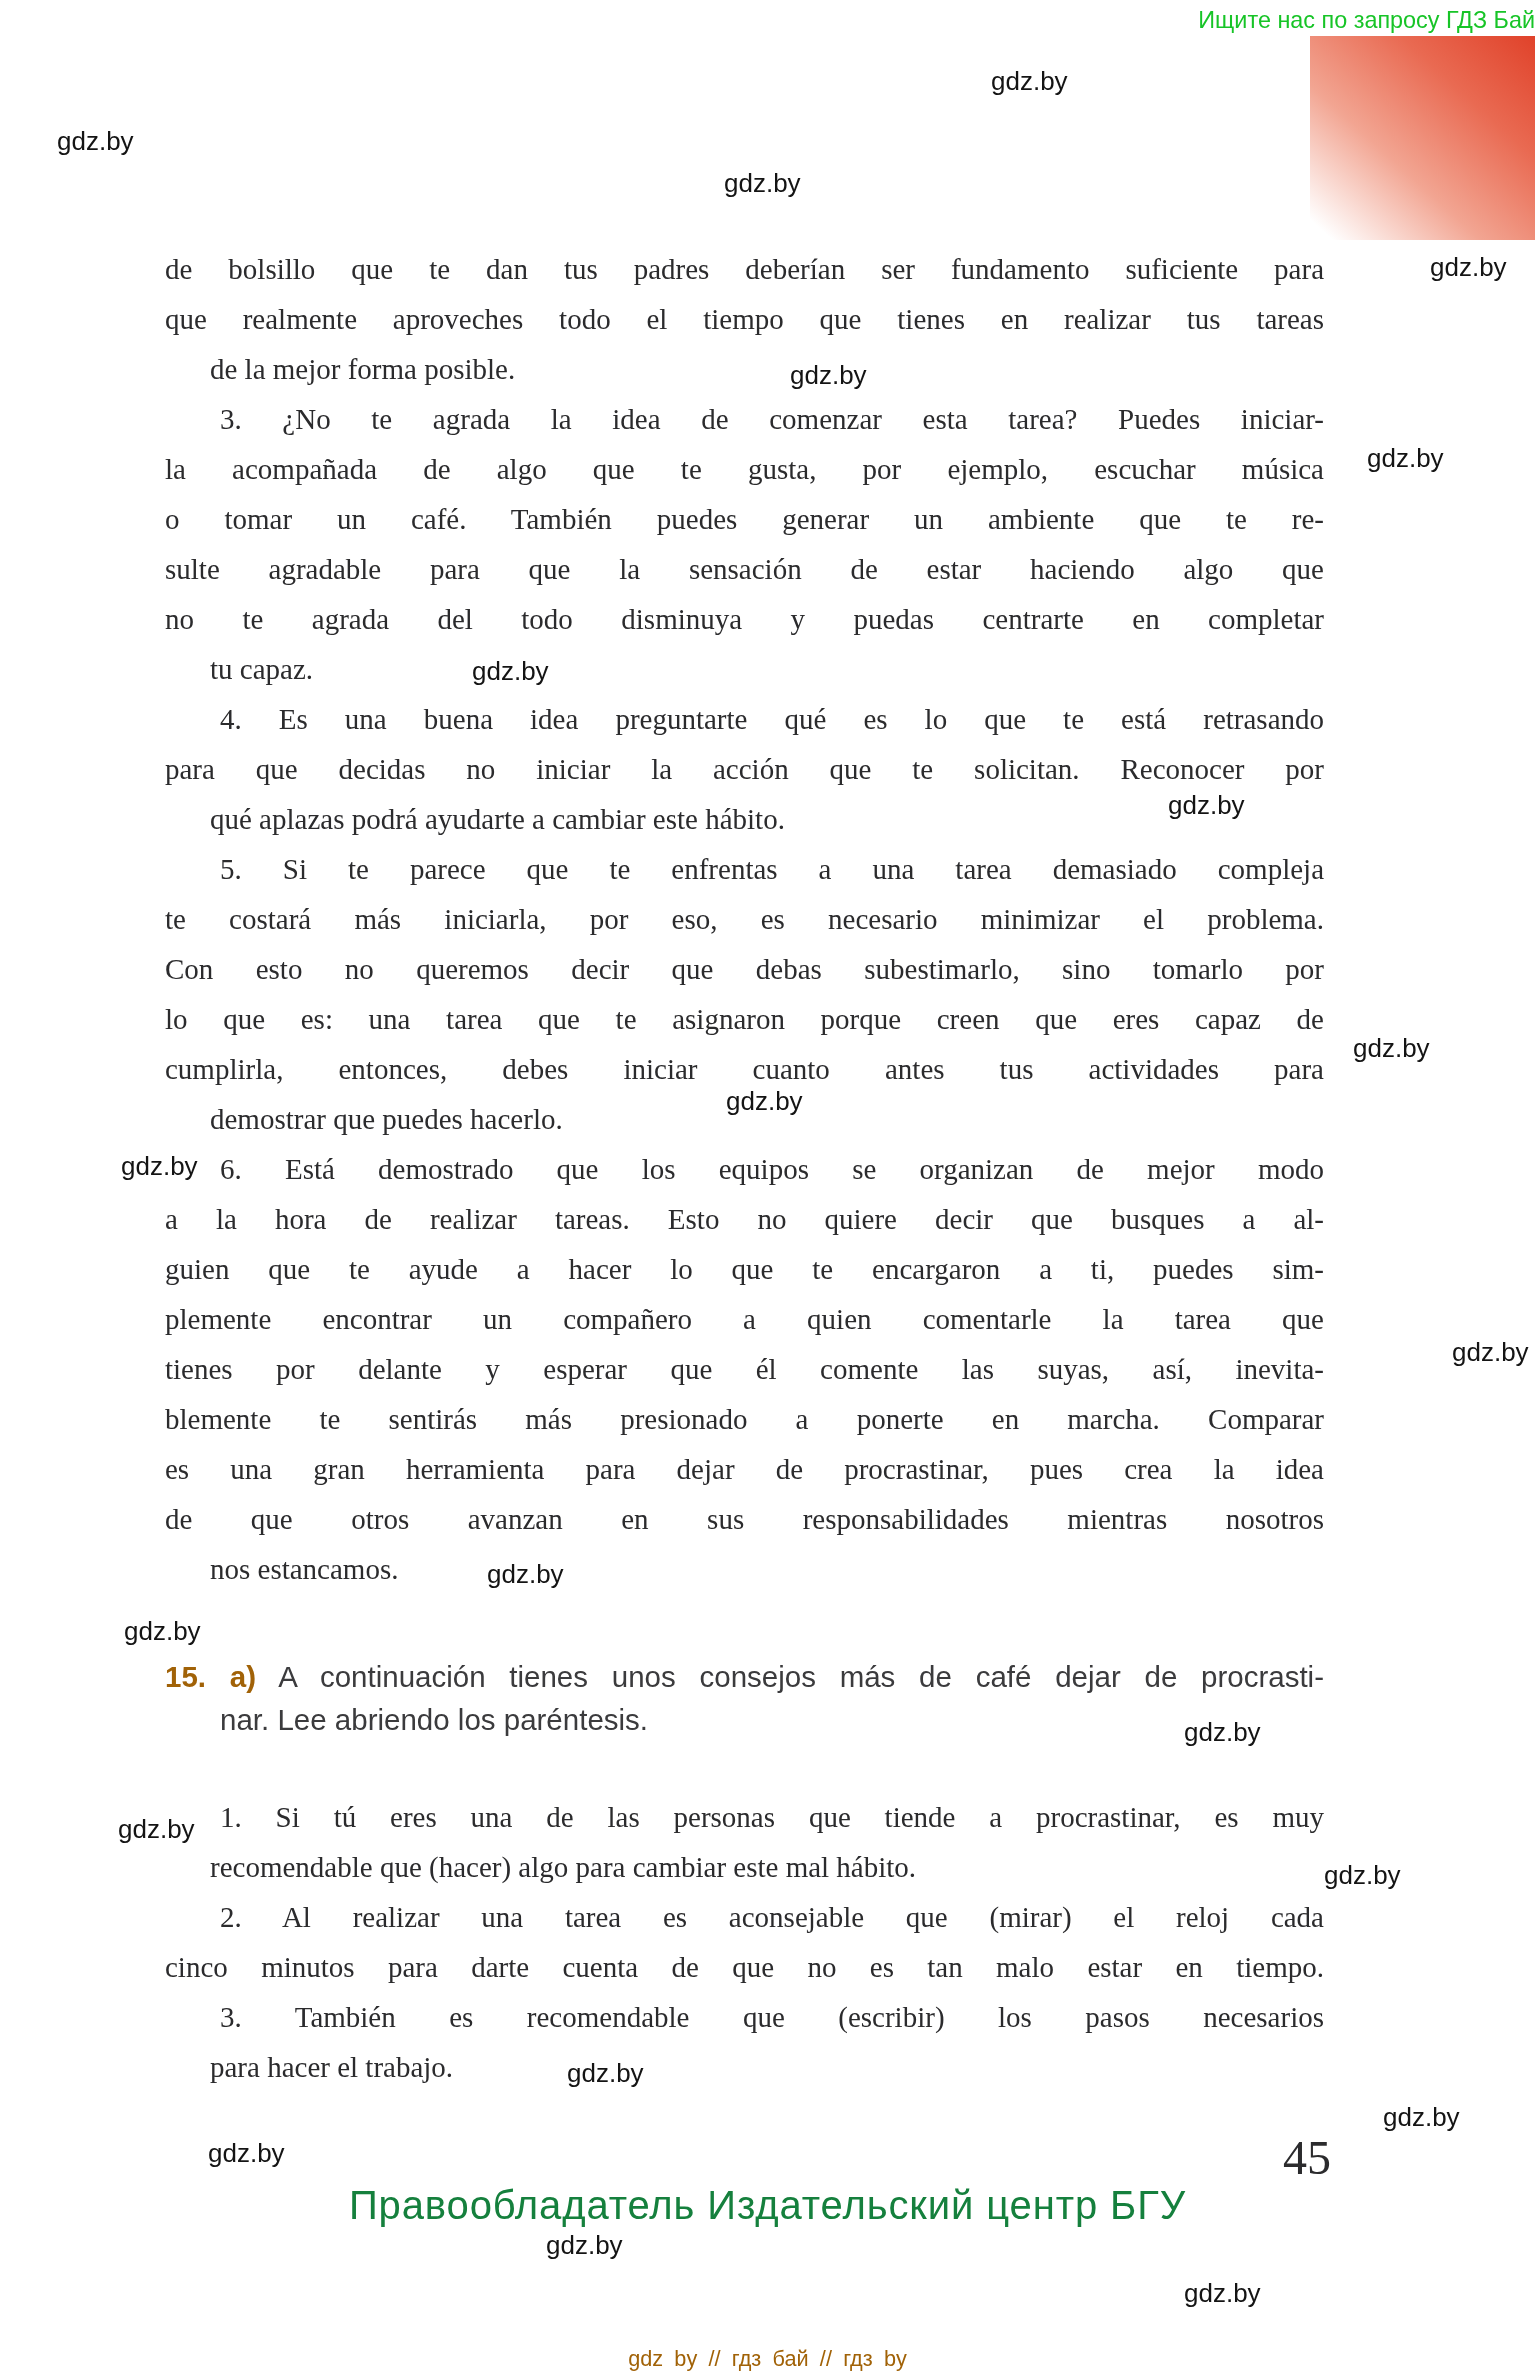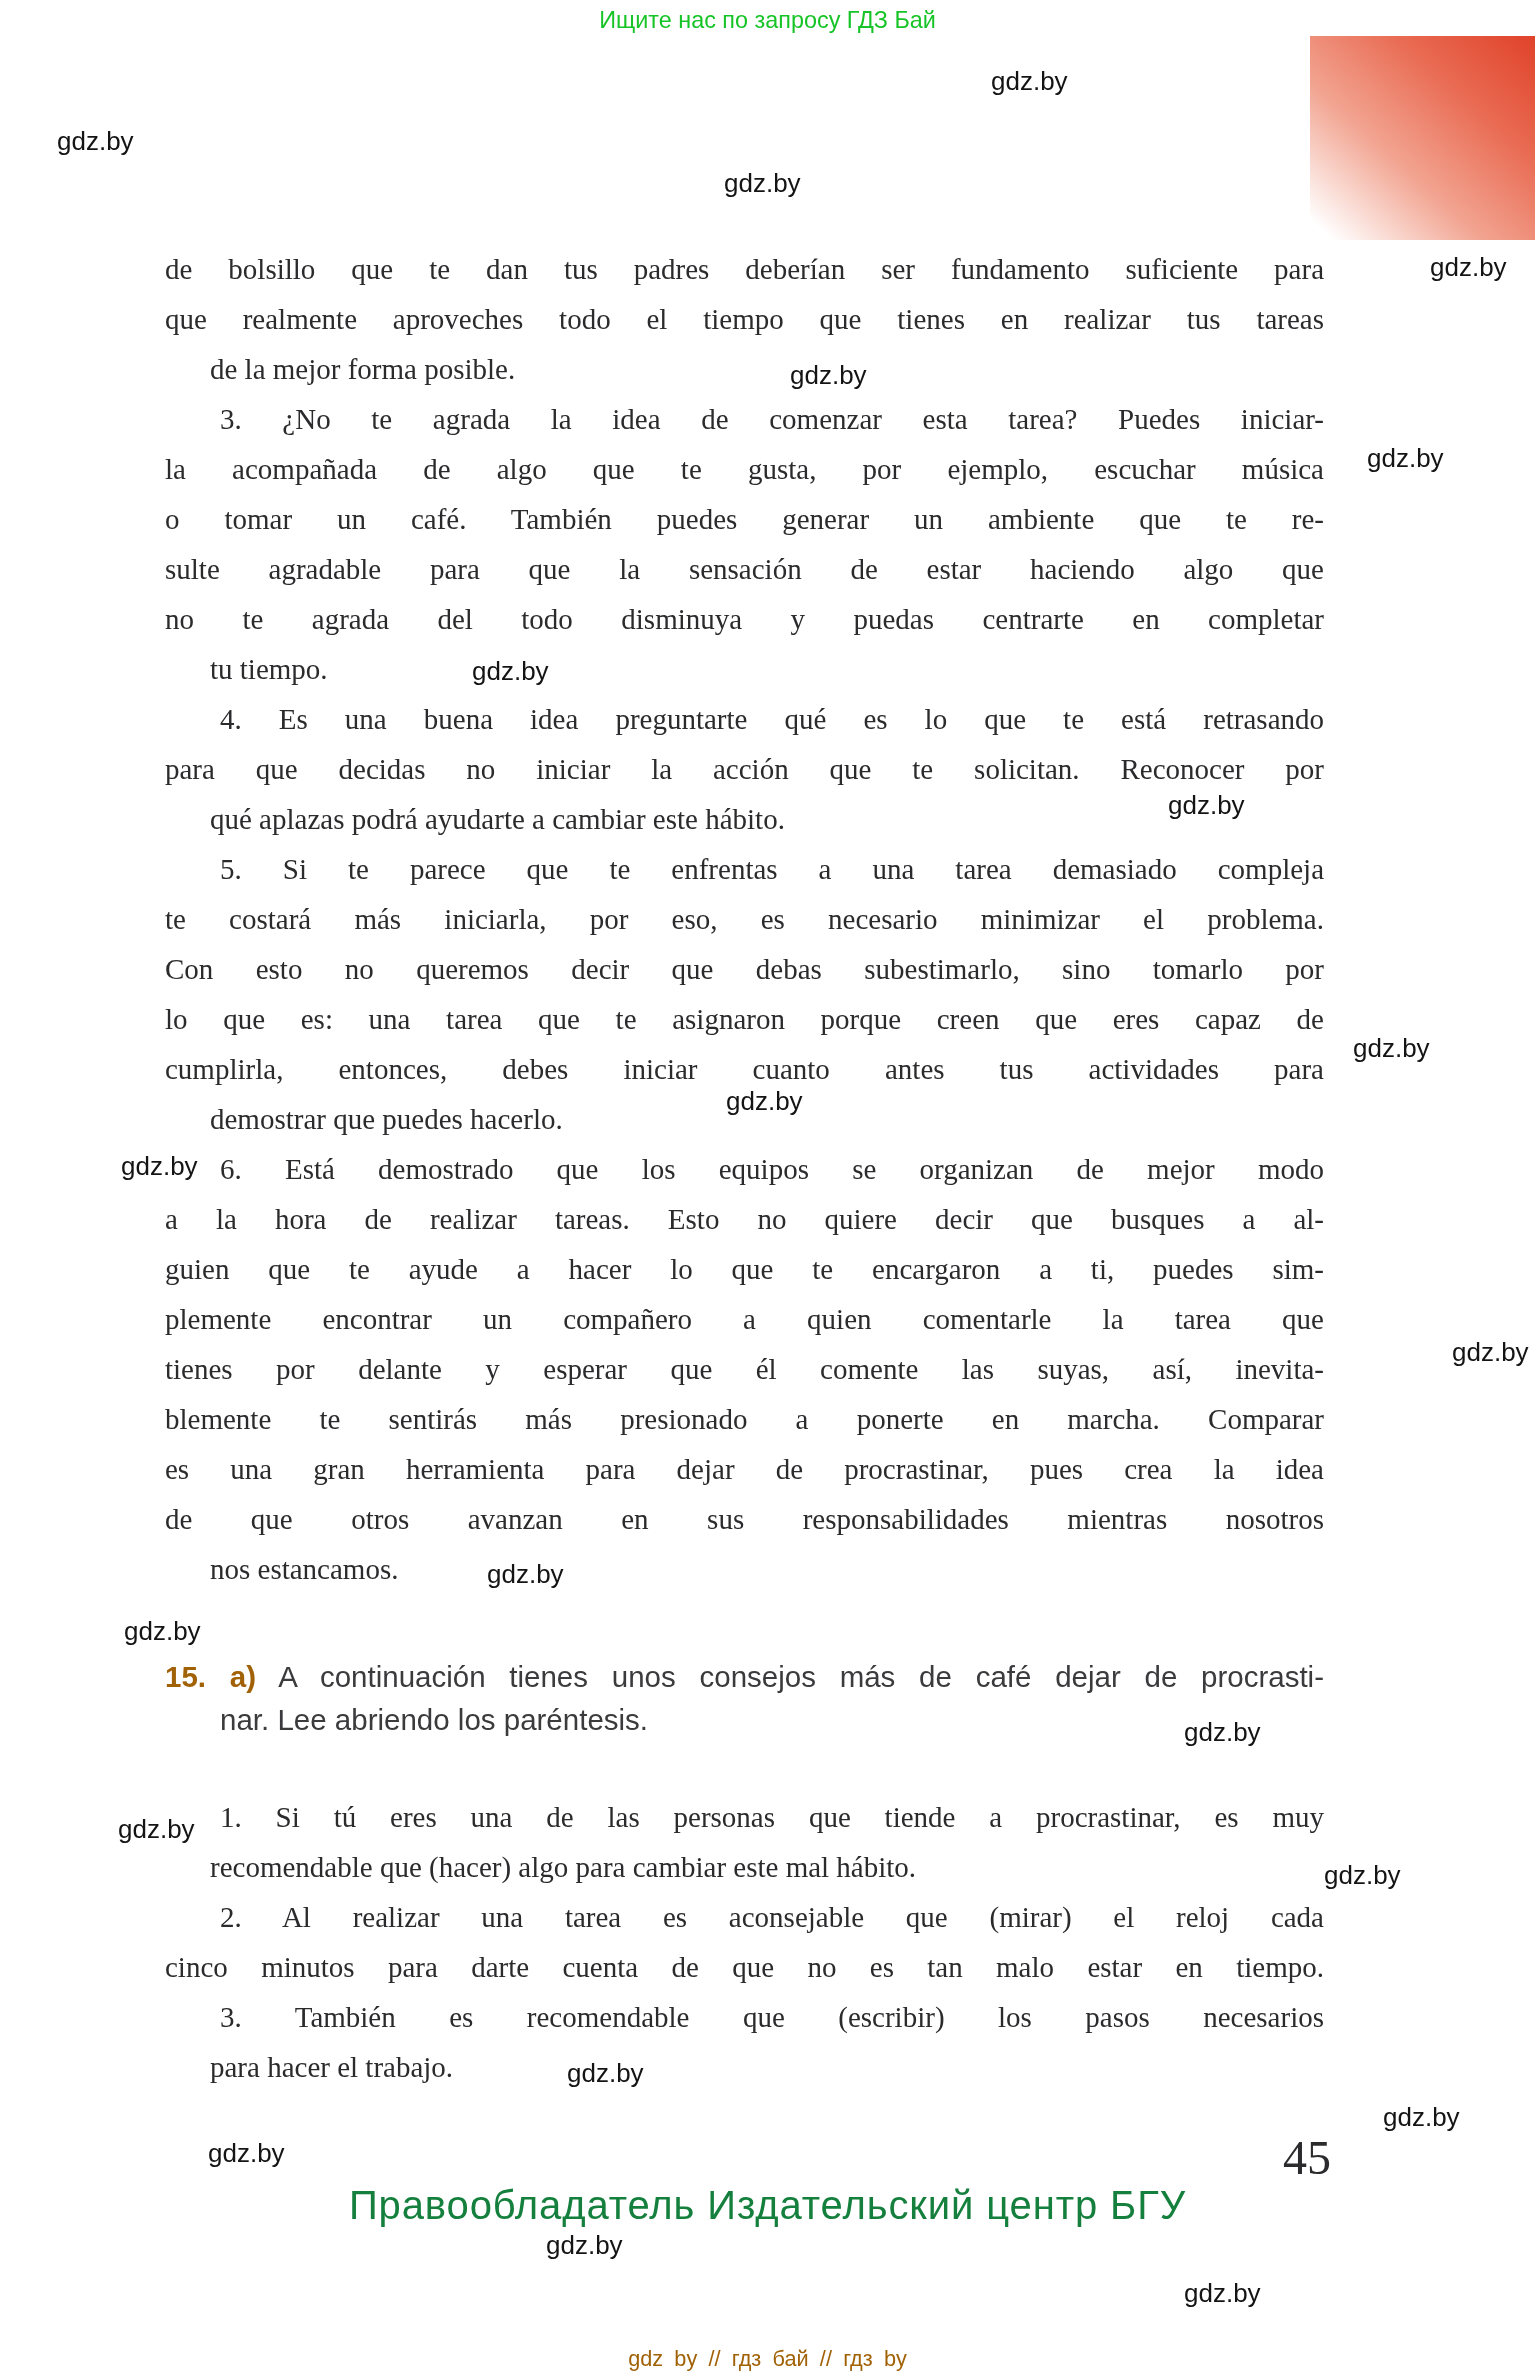--- a/index.html
+++ b/index.html
@@ -2,21 +2,21 @@
 <html style="font-size:14px"><head>
 <meta charset="utf-8">
 <style>
   html,body{margin:0;padding:0;background:#ffffff;}
   #canvas{position:relative;width:1535px;height:2377px;background:#ffffff;overflow:hidden;
           font-family:"Liberation Serif","DejaVu Serif",serif;color:#2b2b2d;}
 
   .abs{position:absolute;}
 
   
-  .notice{left:0;right:0;top:7px;text-align:center;
+  .notice{left:0;right:0;top:7px;text-align:right;
           font-family:"Liberation Sans","DejaVu Sans",sans-serif;
           font-size:23.4px;color:#17c427;}
 
   
   .grad-square{left:1310px;top:36px;width:225px;height:204px;
           background:linear-gradient(to bottom left,#e0422a 0%,#e96a52 30%,#f2a592 62%,#ffffff 95%);}
 
   
   .wm{font-family:"Liberation Sans","DejaVu Sans",sans-serif;
       font-size:26px;color:#141414;white-space:nowrap;line-height:26px;}
@@ -83,21 +83,21 @@
 
   <div id="bodytext" class="abs col">
     <div class="line j">de bolsillo que te dan tus padres deberían ser fundamento suficiente para</div>
     <div class="line j">que realmente aproveches todo el tiempo que tienes en realizar tus tareas</div>
     <div class="line ll">de la mejor forma posible.</div>
     <div class="line j ind">3. ¿No te agrada la idea de comenzar esta tarea? Puedes iniciar-</div>
     <div class="line j">la acompañada de algo que te gusta, por ejemplo, escuchar música</div>
     <div class="line j">o tomar un café. También puedes generar un ambiente que te re-</div>
     <div class="line j">sulte agradable para que la sensación de estar haciendo algo que</div>
     <div class="line j">no te agrada del todo disminuya y puedas centrarte en completar</div>
-    <div class="line ll">tu tiempo.</div>
+    <div class="line ll">tu capaz.</div>
     <div class="line j ind">4. Es una buena idea preguntarte qué es lo que te está retrasando</div>
     <div class="line j">para que decidas no iniciar la acción que te solicitan. Reconocer por</div>
     <div class="line ll">qué aplazas podrá ayudarte a cambiar este hábito.</div>
     <div class="line j ind">5. Si te parece que te enfrentas a una tarea demasiado compleja</div>
     <div class="line j">te costará más iniciarla, por eso, es necesario minimizar el problema.</div>
     <div class="line j">Con esto no queremos decir que debas subestimarlo, sino tomarlo por</div>
     <div class="line j">lo que es: una tarea que te asignaron porque creen que eres capaz de</div>
     <div class="line j">cumplirla, entonces, debes iniciar cuanto antes tus actividades para</div>
     <div class="line ll">demostrar que puedes hacerlo.</div>
     <div class="line j ind">6. Está demostrado que los equipos se organizan de mejor modo</div>

